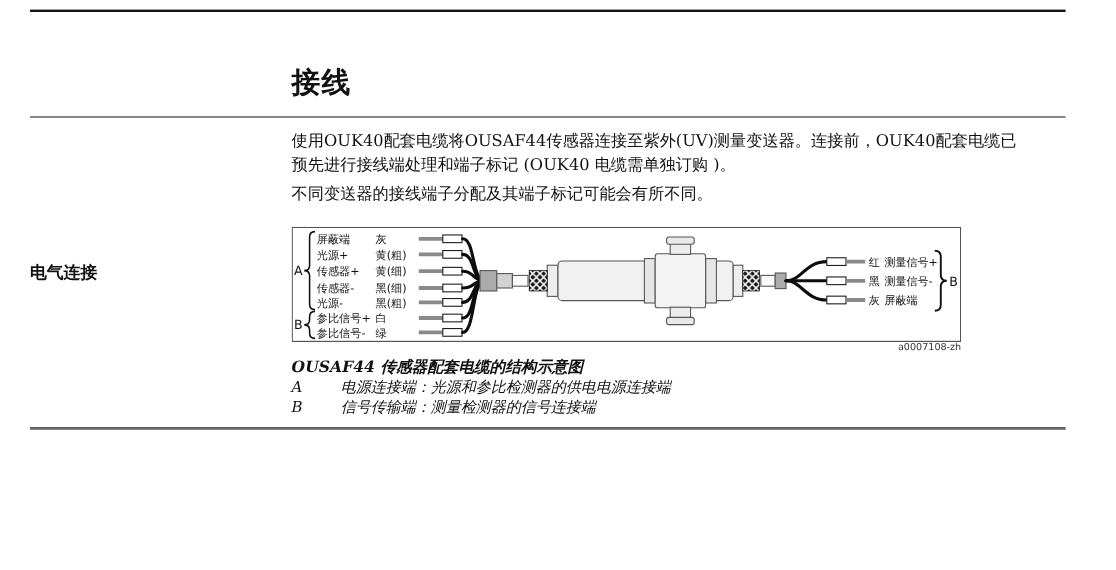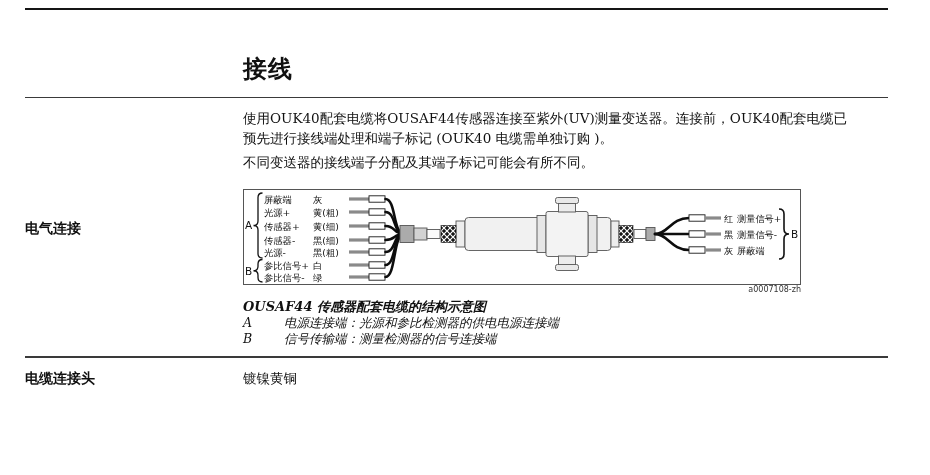--- a/index.html
+++ b/index.html
@@ -149,18 +149,14 @@
         </div>
       </div>
     </div>
   </div>
 
   <hr class="rule-thin sec-rule-1">
 
 
   <hr class="rule-thin">
 
-  <div class="row row-pad">
-    <div class="row-label">电缆连接头</div>
-    <div class="row-content value-text">镀镍黄铜</div>
-  </div>
 
 </div>
 
 </body></html>

